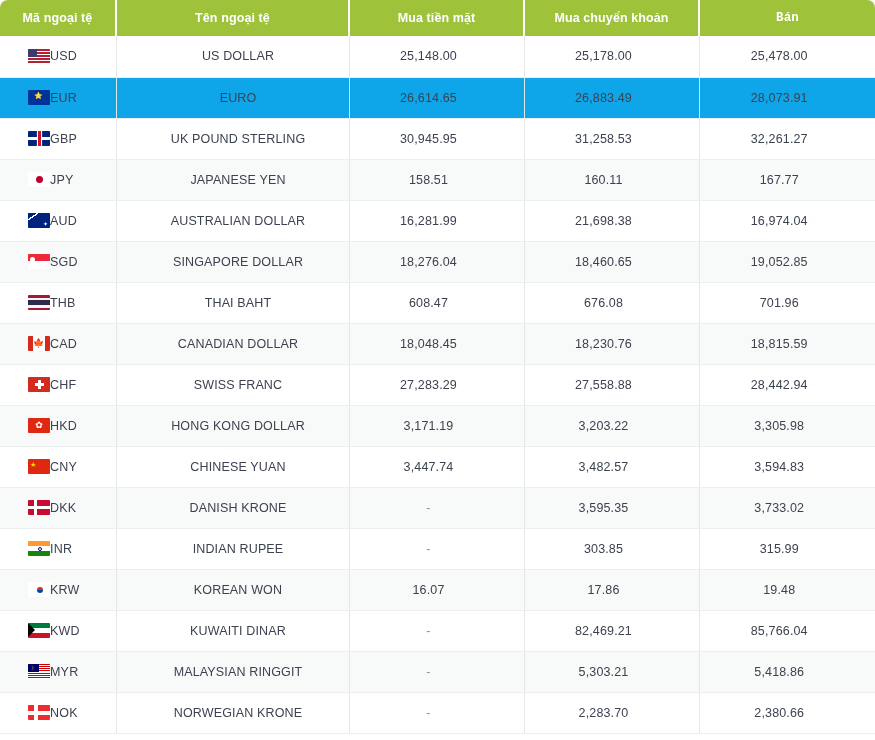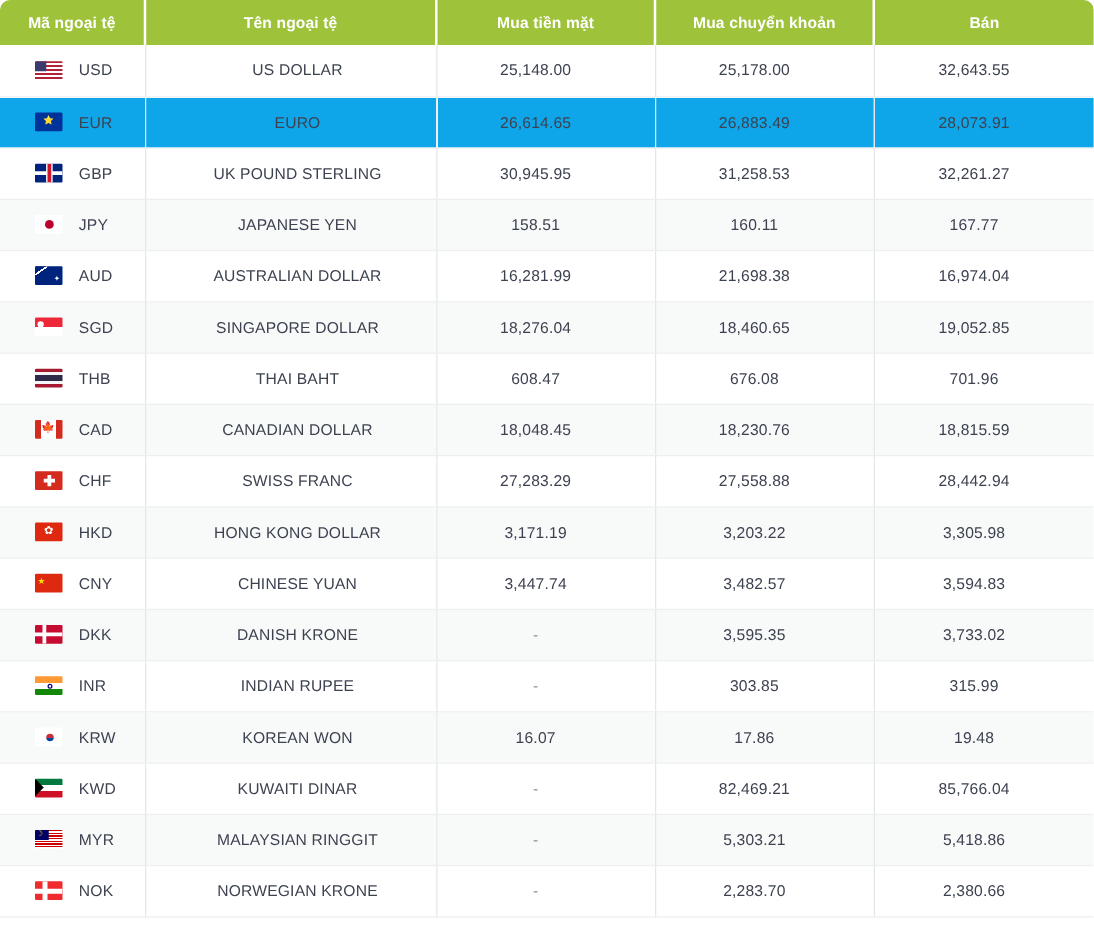--- a/index.html
+++ b/index.html
@@ -39,21 +39,21 @@
     font-weight: bold;
     letter-spacing: .1px;
     text-align: center;
     vertical-align: middle;
     padding: 0 8px;
     border-right: 2px solid #ffffff;
     height: 28px;
     box-sizing: border-box;
     white-space: nowrap;
   }
-  thead th:last-child { border-right: none; }
+  thead th:last-child { border-right: none; font-family: Liberation Mono, monospace; }
   thead th.c-code   { border-top-left-radius: 8px; }
   thead th.c-sell   { border-top-right-radius: 8px; }
 
   
   col.c-code { width: 116px; }
   col.c-name { width: 233px; }
   col.c-cash { width: 175px; }
   col.c-tran { width: 175px; }
   col.c-sell { width: 176px; }
 
@@ -79,21 +79,21 @@
   }
   tbody td:last-child { border-right: none; }
 
   td.code-cell {
     text-align: left;
     padding-left: 28px;
   }
   .code-inner {
     display: flex;
     align-items: center;
-    gap: 13px;
+    gap: 0;
   }
   .flag {
     width: 22px;
     height: 15px;
     flex: 0 0 auto;
     display: inline-block;
     line-height: 15px;
     font-size: 15px;
     font-family: "DejaVu Sans", sans-serif;
     text-align: center;
@@ -184,21 +184,21 @@
         <tr>
           <td class="code-cell">
             <div class="code-inner">
               <span class="flag f-us"></span>
               <span class="code-txt">USD</span>
             </div>
           </td>
           <td class="name-cell">US DOLLAR</td>
           <td class="num-cell">25,148.00</td>
           <td class="num-cell">25,178.00</td>
-          <td class="num-cell">32,643.55</td>
+          <td class="num-cell">25,478.00</td>
         </tr>
         <tr class="hl">
           <td class="code-cell">
             <div class="code-inner">
               <span class="flag f-eu"></span>
               <span class="code-txt">EUR</span>
             </div>
           </td>
           <td class="name-cell">EURO</td>
           <td class="num-cell">26,614.65</td>

